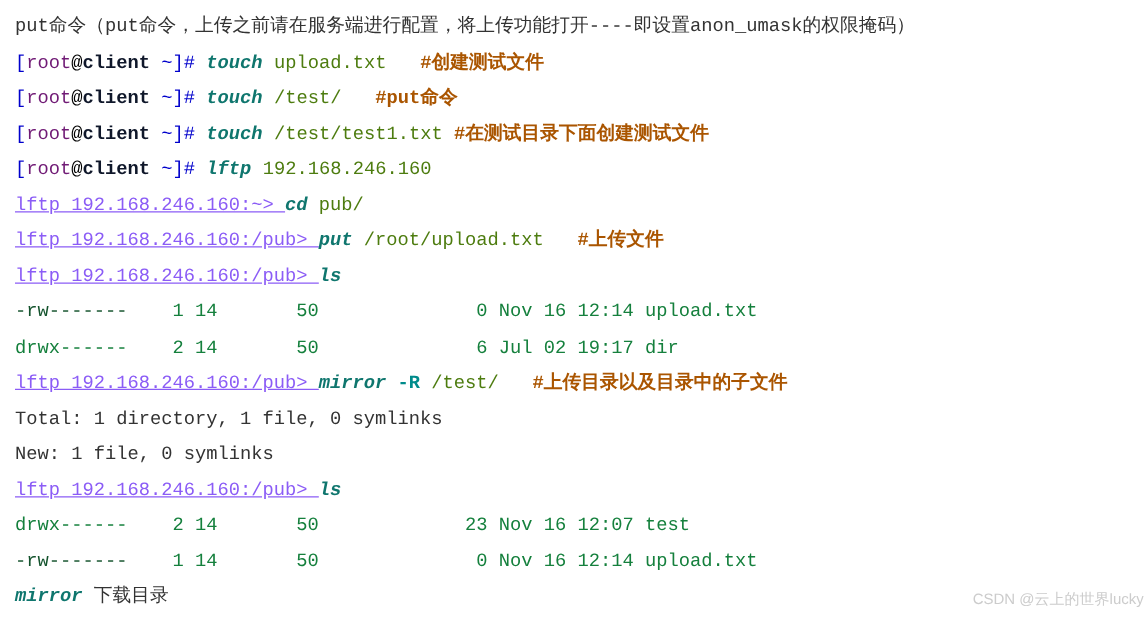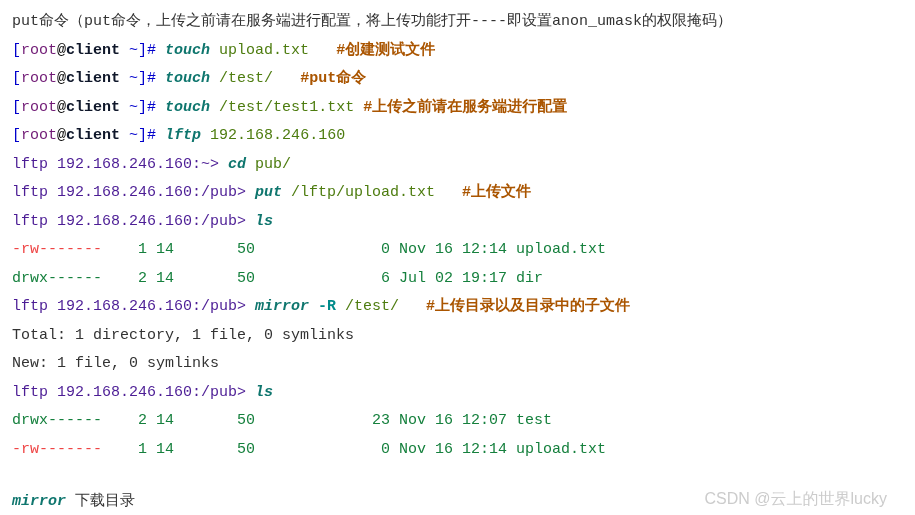--- a/index.html
+++ b/index.html
@@ -18,53 +18,52 @@
       white-space: pre;
     }
     .prompt-bracket { color: #0000cc; }
     .prompt-root { color: #701a75; }
     .prompt-at { color: #000; }
     .prompt-host { color: #0f172a; font-weight: bold; }
     .prompt-tilde-hash { color: #0000cc; }
     .cmd-teal { color: #0f766e; font-weight: bold; font-style: italic; }
     .arg { color: #4d7c0f; }
     .comment-brown { color: #aa5500; font-weight: bold; }
-    .lftp-plain { color: #4c1d95; }
-    .ls-blue { color: #ef4444; }
+    .lftp-plain { color: #8b5cf6; text-decoration: underline; }
+    .ls-blue { color: #14532d; }
     .ls-plain { color: #15803d; }
     .mirror-flag { color: #008b8b; font-weight: bold; }
     .watermark {
       position: absolute;
       bottom: 10px;
-      right: 28px;
+      right: 0;
       color: #ccc;
       font-family: sans-serif;
-      font-size: 16px;
+      font-size: 12px;
       pointer-events: none;
     }
     .footer-note {
-      margin-top: 24px;
     }
   </style>
 </head>
 <body>
 
 <div class="line"><span>put命令（put命令，上传之前请在服务端进行配置，将上传功能打开----即设置anon_umask的权限掩码）</span></div>
 
 <div class="line"><span class="prompt-bracket">[</span><span class="prompt-root">root</span><span class="prompt-at">@</span><span class="prompt-host">client</span><span class="prompt-bracket"> ~</span><span class="prompt-tilde-hash">]# </span><span class="cmd-teal">touch</span><span class="arg"> upload.txt   </span><span class="comment-brown">#创建测试文件</span></div>
 
 <div class="line"><span class="prompt-bracket">[</span><span class="prompt-root">root</span><span class="prompt-at">@</span><span class="prompt-host">client</span><span class="prompt-bracket"> ~</span><span class="prompt-tilde-hash">]# </span><span class="cmd-teal">touch</span><span class="arg"> /test/   </span><span class="comment-brown">#put命令</span></div>
 
-<div class="line"><span class="prompt-bracket">[</span><span class="prompt-root">root</span><span class="prompt-at">@</span><span class="prompt-host">client</span><span class="prompt-bracket"> ~</span><span class="prompt-tilde-hash">]# </span><span class="cmd-teal">touch</span><span class="arg"> /test/test1.txt </span><span class="comment-brown">#上传之前请在服务端进行配置</span></div>
+<div class="line"><span class="prompt-bracket">[</span><span class="prompt-root">root</span><span class="prompt-at">@</span><span class="prompt-host">client</span><span class="prompt-bracket"> ~</span><span class="prompt-tilde-hash">]# </span><span class="cmd-teal">touch</span><span class="arg"> /test/test1.txt </span><span class="comment-brown">#在测试目录下面创建测试文件</span></div>
 
 <div class="line"><span class="prompt-bracket">[</span><span class="prompt-root">root</span><span class="prompt-at">@</span><span class="prompt-host">client</span><span class="prompt-bracket"> ~</span><span class="prompt-tilde-hash">]# </span><span class="cmd-teal">lftp</span><span class="arg"> 192.168.246.160</span></div>
 
 <div class="line"><span class="lftp-plain">lftp 192.168.246.160:~&gt; </span><span class="cmd-teal">cd</span><span class="arg"> pub/</span></div>
 
-<div class="line"><span class="lftp-plain">lftp 192.168.246.160:/pub&gt; </span><span class="cmd-teal">put</span><span class="arg"> /lftp/upload.txt   </span><span class="comment-brown">#上传文件</span></div>
+<div class="line"><span class="lftp-plain">lftp 192.168.246.160:/pub&gt; </span><span class="cmd-teal">put</span><span class="arg"> /root/upload.txt   </span><span class="comment-brown">#上传文件</span></div>
 
 <div class="line"><span class="lftp-plain">lftp 192.168.246.160:/pub&gt; </span><span class="cmd-teal">ls</span></div>
 
 <div class="line"><span class="ls-blue">-rw-------</span><span class="ls-plain">    1 14       50              0 Nov 16 12:14 upload.txt</span></div>
 <div class="line"><span class="ls-plain">drwx------</span><span class="ls-plain">    2 14       50              6 Jul 02 19:17 dir</span></div>
 
 <div class="line"><span class="lftp-plain">lftp 192.168.246.160:/pub&gt; </span><span class="cmd-teal">mirror</span><span class="mirror-flag"> -R</span><span class="arg"> /test/   </span><span class="comment-brown">#上传目录以及目录中的子文件</span></div>
 
 <div class="line"><span>Total: 1 directory, 1 file, 0 symlinks</span></div>
 <div class="line"><span>New: 1 file, 0 symlinks</span></div>

